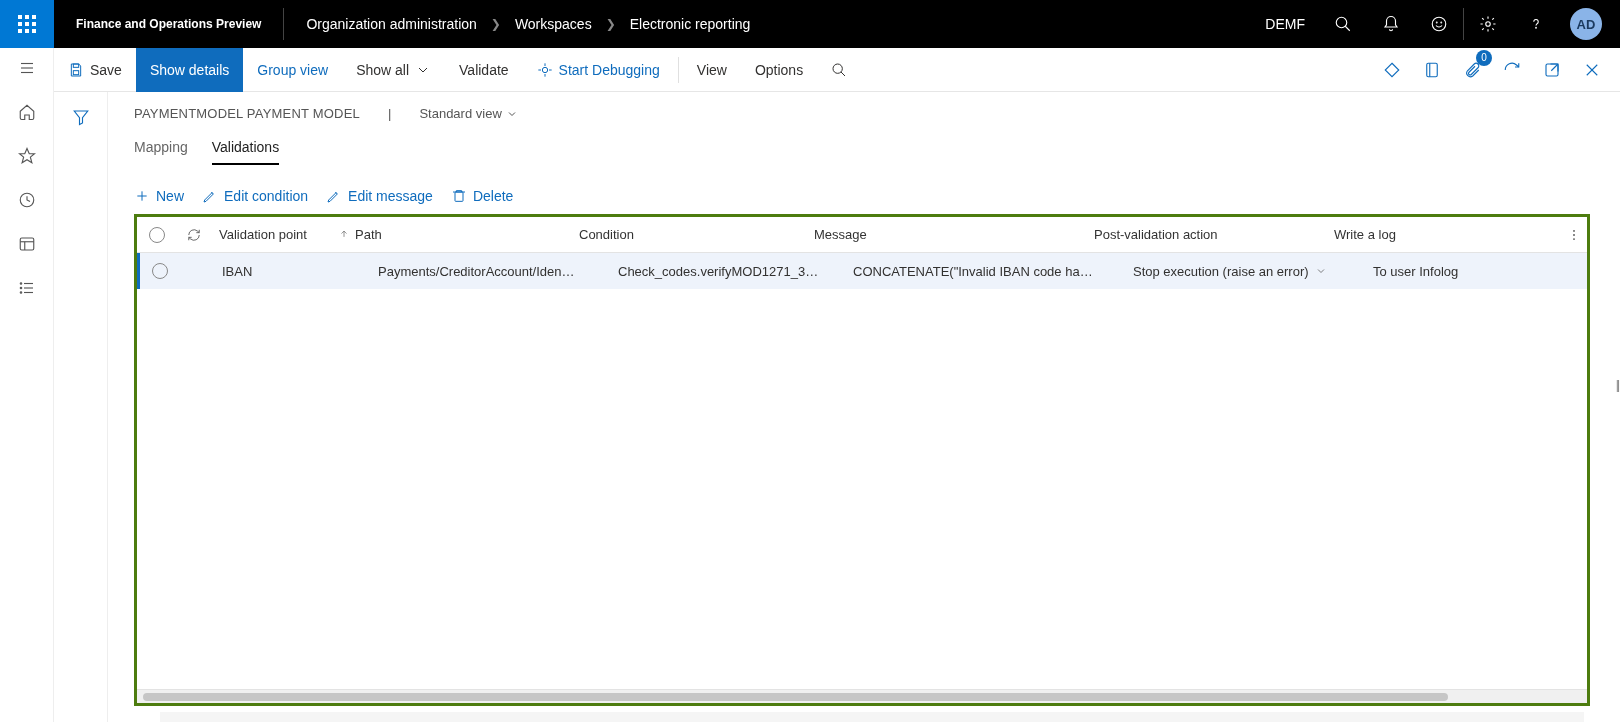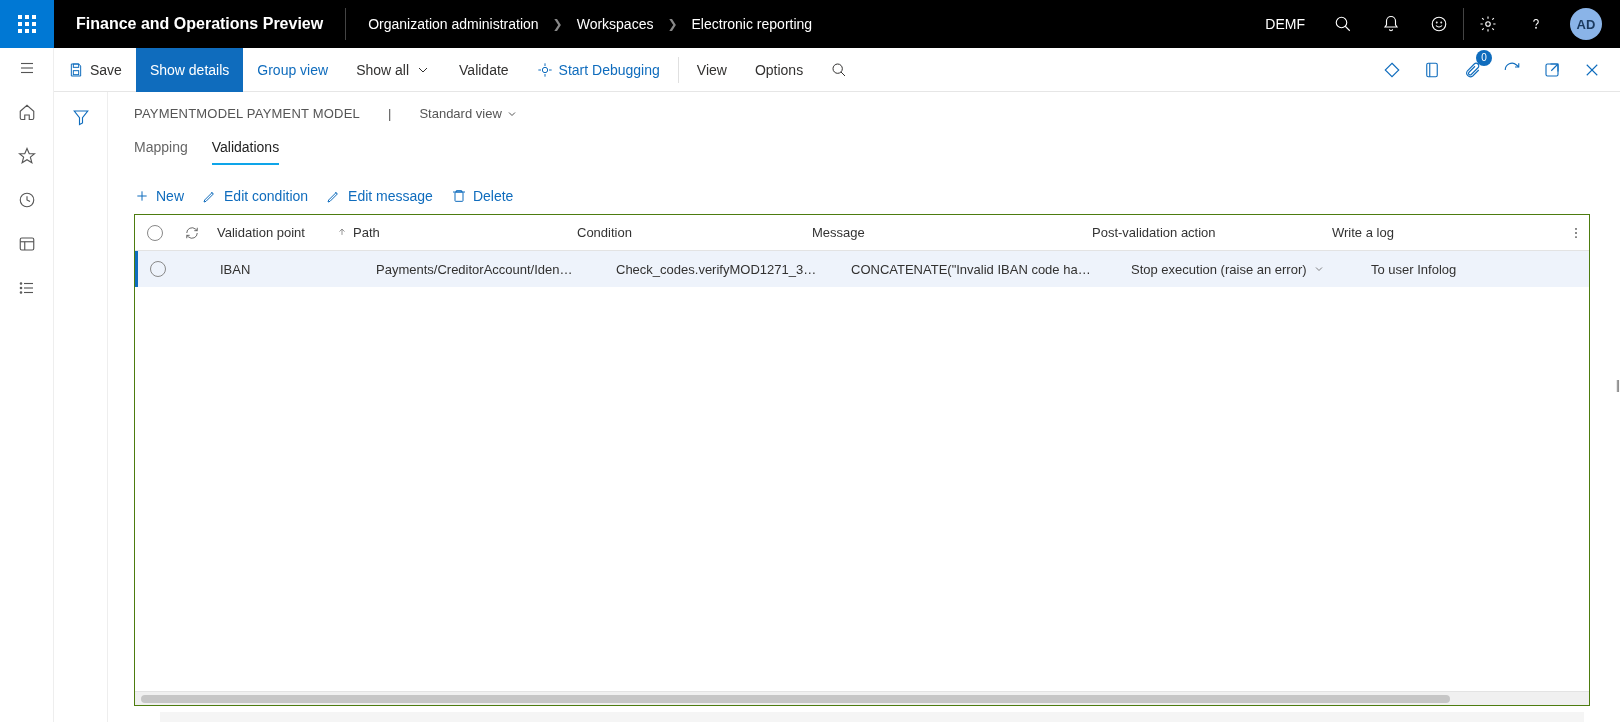--- a/index.html
+++ b/index.html
@@ -2,21 +2,21 @@
 <html><head>
 <meta charset="utf-8">
 <style>
 * { box-sizing: border-box; margin: 0; padding: 0; font-family: "Segoe UI", -apple-system, BlinkMacSystemFont, sans-serif; }
 html, body { width: 1620px; height: 722px; overflow: hidden; background: #fff; }
 
 
 .topbar { height: 48px; background: #000; color: #fff; display: flex; align-items: center; }
 .waffle { width: 54px; height: 48px; background: #0078d4; display: flex; align-items: center; justify-content: center; }
 .waffle svg { width: 18px; height: 18px; fill: #fff; }
-.app-title { font-size: 16px; font-weight: 600; padding: 0 22px; white-space: nowrap; }
+.app-title { font-size: 12px; font-weight: 600; padding: 0 22px; white-space: nowrap; }
 .vsep-dark { width: 1px; height: 32px; background: #444; }
 .breadcrumbs { display: flex; align-items: center; gap: 14px; padding-left: 22px; font-size: 14px; color: #fff; flex: 1; }
 .breadcrumbs .chev { color: #888; font-size: 12px; }
 .top-right { display: flex; align-items: center; padding-right: 8px; }
 .top-right .legal { font-size: 14px; padding: 0 14px; }
 .top-icon { width: 48px; height: 48px; display: flex; align-items: center; justify-content: center; color: #fff; }
 .top-icon svg { width: 18px; height: 18px; stroke: #fff; fill: none; stroke-width: 1.5; }
 .avatar { width: 32px; height: 32px; border-radius: 50%; background: #8ab4e8; color: #1b3a5f; display: flex; align-items: center; justify-content: center; font-size: 13px; font-weight: 600; margin: 0 10px; }
 
 
@@ -50,27 +50,27 @@
 
 .header-line { display: flex; align-items: center; gap: 28px; font-size: 13px; color: #555; }
 .header-line .model-name { letter-spacing: 0.2px; }
 .header-line .view-select { display: flex; align-items: center; gap: 4px; }
 .header-line .view-select svg { width: 12px; height: 12px; stroke: #555; }
 
 .page-title { font-size: 28px; font-weight: 600; color: #222; margin-top: 2px; }
 
 .tabs { display: flex; gap: 24px; margin-top: 18px; border-bottom: 1px solid transparent; }
 .tab { font-size: 14px; color: #666; padding-bottom: 8px; cursor: pointer; }
-.tab.active { color: #222; font-weight: 400; border-bottom: 2px solid #0ea5e9; }
+.tab.active { color: #222; font-weight: 400; border-bottom: 2px solid #000000; }
 
 .grid-toolbar { display: flex; align-items: center; gap: 18px; margin-top: 22px; margin-bottom: 10px; }
 .gt-btn { display: flex; align-items: center; gap: 6px; font-size: 14px; color: #0f6cbd; cursor: pointer; }
 .gt-btn svg { width: 16px; height: 16px; stroke: #0f6cbd; fill: none; stroke-width: 1.5; }
 
-.grid { border: 1px solid #4d7c0f; flex: 1; display: flex; flex-direction: column; overflow: hidden; position: relative; margin-right: 12px; }
+.grid { border: 3px solid #4d7c0f; flex: 1; display: flex; flex-direction: column; overflow: hidden; position: relative; margin-right: 12px; }
 .grid-head { height: 36px; display: flex; align-items: center; border-bottom: 1px solid #e3e3e3; background: #fff; font-size: 13px; color: #333; position: relative; }
 .gh-cell { padding: 0 8px; display: flex; align-items: center; gap: 6px; }
 .gh-checkbox { width: 40px; justify-content: center; }
 .gh-refresh { width: 34px; justify-content: center; }
 .gh-vp { width: 120px; }
 .gh-path { width: 240px; }
 .gh-cond { width: 235px; }
 .gh-msg { width: 280px; }
 .gh-pva { width: 240px; }
 .gh-log { width: 140px; }

